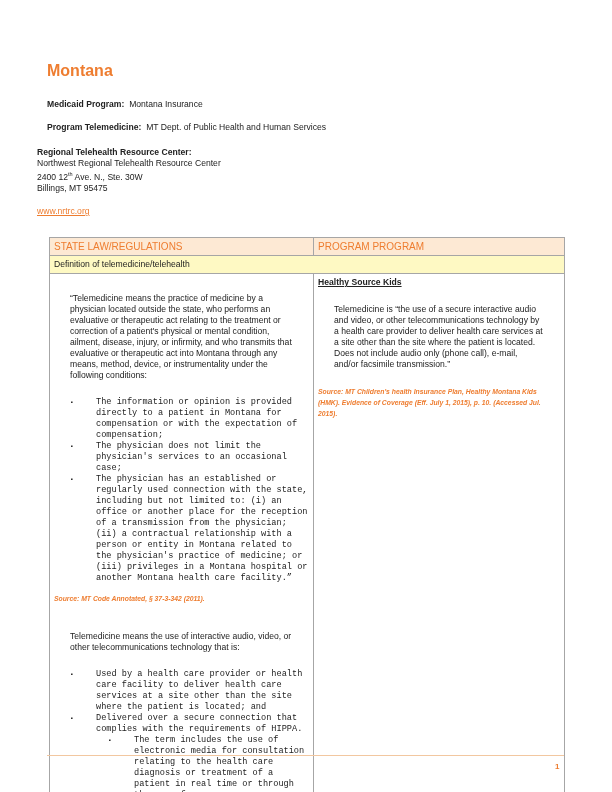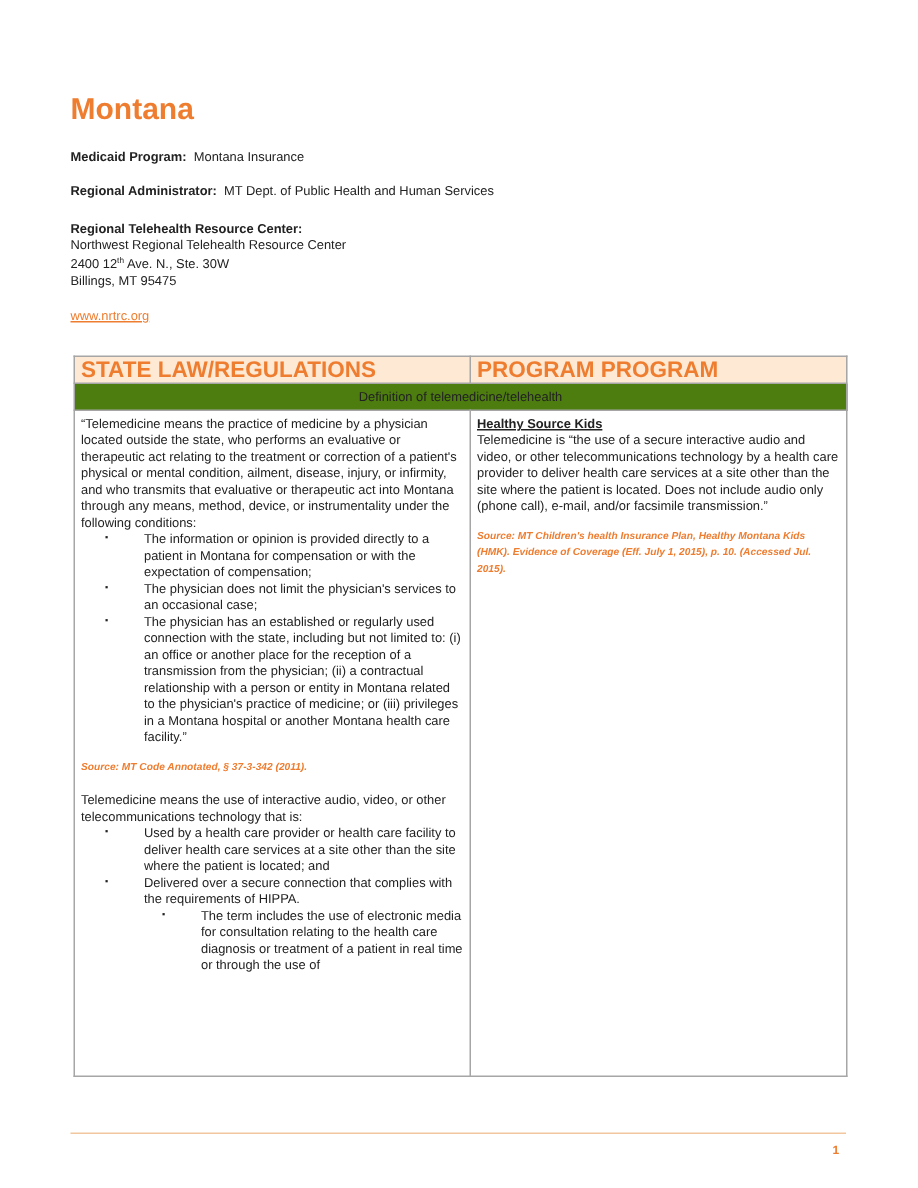--- a/index.html
+++ b/index.html
@@ -1,55 +1,55 @@
 <!DOCTYPE html>
 <html><head>
 <meta charset="utf-8">
 <style>
   html, body { margin: 0; padding: 0; background: #ffffff; }
   body { width: 612px; height: 792px; position: relative; overflow: hidden;
          font-family: "Liberation Sans", sans-serif; color: #222; }
-  .title { position: absolute; left: 47px; top: 62px; font-size: 20px; font-weight: bold; color: #ee7d30; }
+  .title { position: absolute; left: 47px; top: 62px; font-size: 16px; font-weight: bold; color: #ee7d30; }
   .line { position: absolute; left: 47px; font-size: 8.6px; color: #222; }
   .line b { font-weight: bold; }
-  .addr { position: absolute; left: 47px; top: 147px; font-size: 8.6px; line-height: 11px; color: #222; }
+  .addr { position: absolute; left: 37px; top: 147px; font-size: 8.6px; line-height: 11px; color: #222; }
   .addr .hd { font-weight: bold; }
   .addr .link { color: #ee7d30; text-decoration: underline; margin-top: 12px; }
   .addr sup { font-size: 5.5px; }
 
   table { position: absolute; left: 49px; top: 237px; width: 516px; border-collapse: collapse;
           font-size: 8.6px; line-height: 11px; }
   td { border: 1px solid #a6a6a6; vertical-align: top; padding: 0 4px; }
-  .hdr td { background: #fde9d4; color: #ee7d30; height: 17px; vertical-align: middle; font-size: 15px; font-weight: bold; }
-  .sec td { background: #4d7c0f; color: #222; height: 17px; vertical-align: middle; text-align: center; }
+  .hdr td { background: #fde9d4; color: #ee7d30; height: 17px; vertical-align: middle; font-size: 10px; }
+  .sec td { background: #fef9c3; color: #222; height: 17px; vertical-align: middle; }
   .body td { padding-top: 3px; height: 440px; }
   .col1 { width: 255px; }
   ul { margin: 0; padding-left: 42px; list-style: none; }
-  ul li { position: relative; }
+  ul li { position: relative; font-family: Liberation Mono, monospace; }
   ul li::before { content: "\25AA"; position: absolute; left: -26px; font-size: 6px; }
   ul ul { padding-left: 38px; }
   .src { color: #ee7d30; font-style: italic; font-weight: bold; font-size: 6.8px; margin-top: 9px; }
   .prog-title { font-weight: bold; text-decoration: underline; }
-  p { margin: 0; }
+  p { margin: 16px; }
   .gap { height: 11px; }
   .footer-line { position: absolute; left: 47px; top: 755px; width: 517px; height: 1px; background: #f2c7a0; }
   .page-num { position: absolute; left: 555px; top: 762px; font-size: 8px; font-weight: bold; color: #ee7d30; }
 </style>
 </head>
 <body>
 
 <div class="title">Montana</div>
 
 <div class="line" style="top:99px;">
   <b>Medicaid Program:</b>&nbsp;
   <span>Montana Insurance</span>
 </div>
 
 <div class="line" style="top:122px;">
-  <b>Regional Administrator:</b>&nbsp;
+  <b>Program Telemedicine:</b>&nbsp;
   <span>MT Dept. of Public Health and Human Services</span>
 </div>
 
 <div class="addr">
   <div class="hd">Regional Telehealth Resource Center:</div>
   <div>Northwest Regional Telehealth Resource Center</div>
   <div><span>2400 12</span><sup>th</sup><span> Ave. N., Ste. 30W</span></div>
   <div>Billings, MT 95475</div>
   <div class="link">www.nrtrc.org</div>
 </div>

